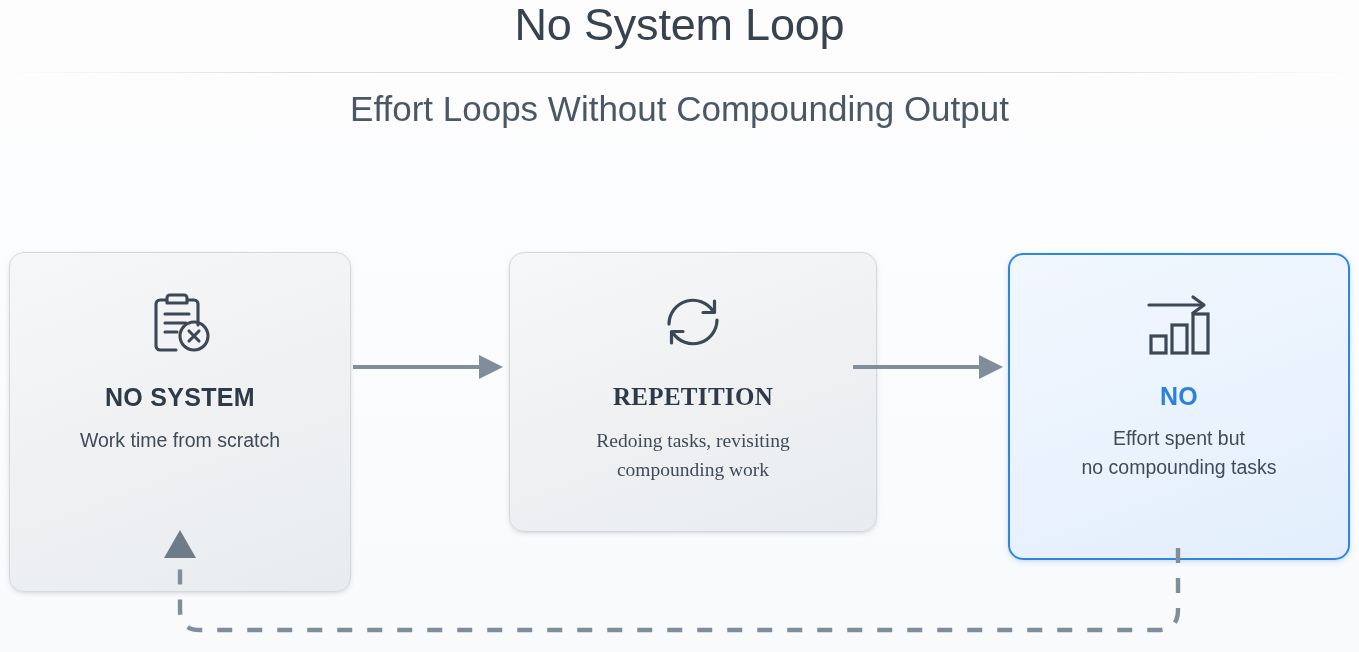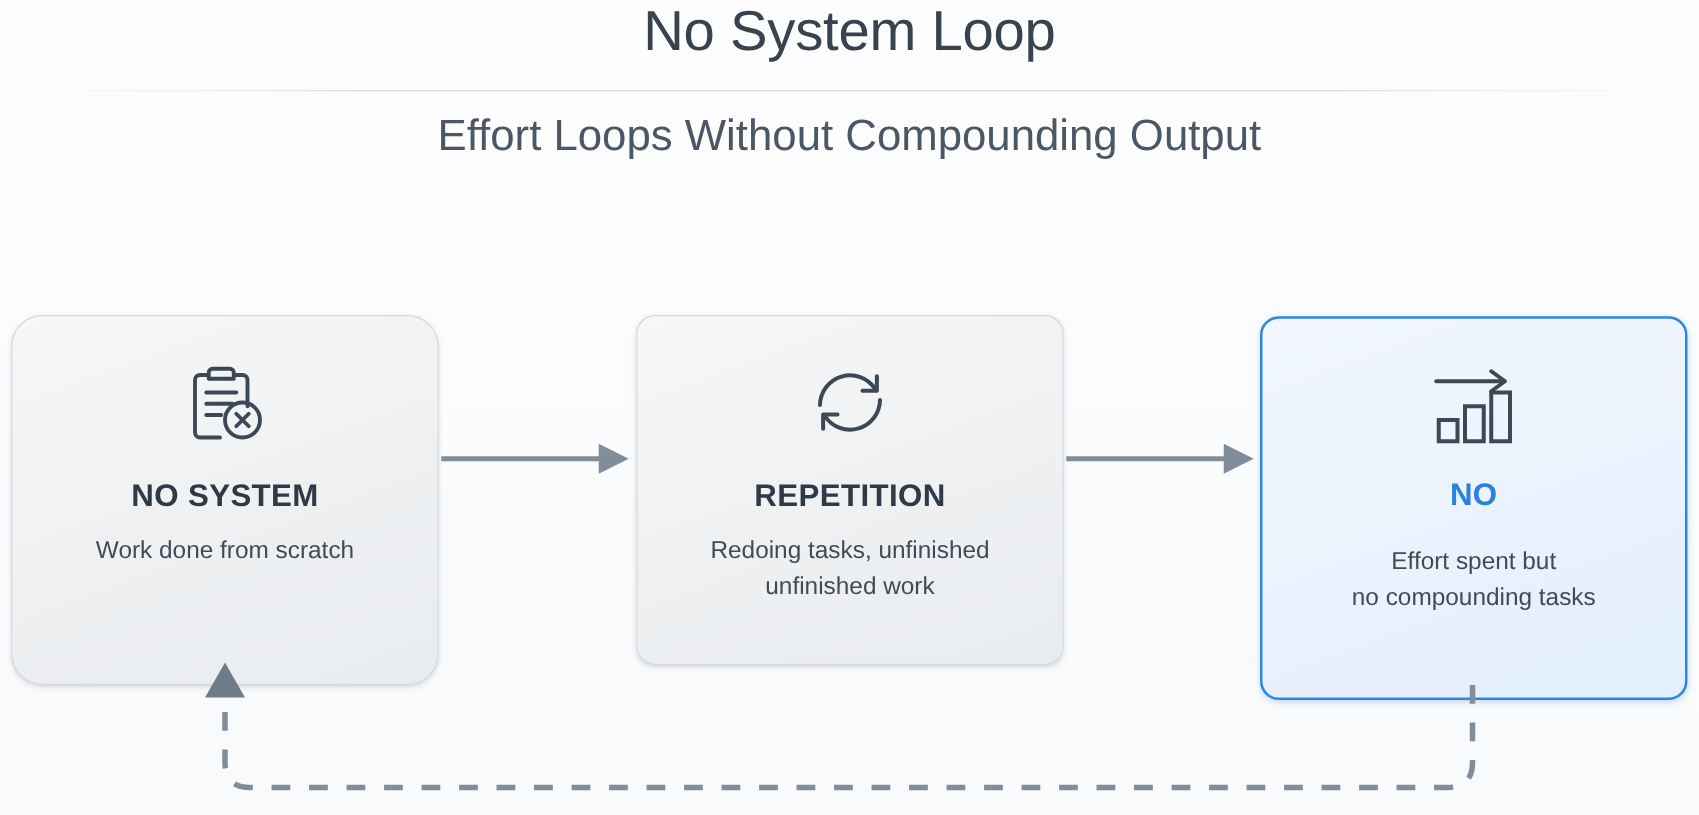--- a/index.html
+++ b/index.html
@@ -93,32 +93,32 @@
   .card-title.blue { color: #2b82dd; font-size: 25px; line-height: 29px; }
   .card-desc {
     text-align: center;
     color: #404b58;
     font-size: 19.5px;
     line-height: 29px;
     font-weight: 400;
   }
 
   
-  #card-1 { left: 9px;    top: 252px; width: 342px; height: 296px; border-radius: 25px; }
-  #card-2 { left: 509px;  top: 252px; width: 342px; height: 280px; }
+  #card-1 { left: 9px;    top: 252px; width: 342px; height: 340px; }
+  #card-2 { left: 509px;  top: 252px; width: 368px; height: 280px; font-family: Liberation Serif, serif; }
   #card-3 { left: 1008px; top: 253px; width: 342px; height: 307px; }
 
   #card-1 .card-icon, #card-2 .card-icon { margin-top: 31px; height: 76px; }
   #card-3 .card-icon { margin-top: 31px; height: 76px; }
 
   #card-1 .card-title, #card-2 .card-title { margin-top: 22px; }
   #card-3 .card-title { margin-top: 20px; }
 
   #card-1 .card-desc, #card-2 .card-desc { margin-top: 14px; }
-  #card-3 .card-desc { margin-top: 24px; }
+  #card-3 .card-desc { margin-top: 13px; }
 
   
   .connector { position: absolute; }
   #connector-1 { left: 351px; top: 350px; }
   #connector-2 { left: 851px; top: 350px; }
 
   
   #feedback-loop {
     position: absolute;
     left: 150px;
@@ -143,21 +143,21 @@
         <path d="M28 11 h14 a3 3 0 0 1 3 3 v5 H25 v-5 a3 3 0 0 1 3 -3 z" stroke="#3c4856" stroke-width="3.1" stroke-linejoin="round"></path>
         <path d="M23 30 H47" stroke="#3c4856" stroke-width="3.1" stroke-linecap="round"></path>
         <path d="M23 39 H44" stroke="#3c4856" stroke-width="3.1" stroke-linecap="round"></path>
         <path d="M23 48 H35" stroke="#3c4856" stroke-width="3.1" stroke-linecap="round"></path>
         <circle cx="52" cy="52" r="14" stroke="#3c4856" stroke-width="3.1" fill="none"></circle>
         <path d="M47 47 L57 57 M57 47 L47 57" stroke="#3c4856" stroke-width="3.1" stroke-linecap="round"></path>
       </svg>
     </div>
     <div class="card-title dark">NO SYSTEM</div>
     <div class="card-desc">
-      <div>Work done from scratch</div>
+      <div>Work time from scratch</div>
     </div>
   </div>
 
   <div class="connector" id="connector-1">
     <svg width="158" height="34" viewBox="0 0 158 34" fill="none">
       <path d="M2 17 H131" stroke="#818d9a" stroke-width="4"></path>
       <path d="M128 5 L152 17 L128 29 Z" fill="#818d9a"></path>
     </svg>
   </div>
 
@@ -165,22 +165,22 @@
     <div class="card-icon">
       <svg width="76" height="76" viewBox="0 0 76 76" fill="none">
         <path d="M14 40 A24 24 0 0 1 58 27" stroke="#3c4856" stroke-width="3.2" stroke-linecap="round"></path>
         <path d="M62 36 A24 24 0 0 1 18 49" stroke="#3c4856" stroke-width="3.2" stroke-linecap="round"></path>
         <path d="M59.5 17 L59.5 28.5 L48 28.5" stroke="#3c4856" stroke-width="3.2" stroke-linecap="round" stroke-linejoin="round"></path>
         <path d="M16.5 59 L16.5 47.5 L28 47.5" stroke="#3c4856" stroke-width="3.2" stroke-linecap="round" stroke-linejoin="round"></path>
       </svg>
     </div>
     <div class="card-title dark">REPETITION</div>
     <div class="card-desc">
-      <div>Redoing tasks, unfinished</div>
-      <div>unfinished work</div>
+      <div>Redoing tasks, revisiting</div>
+      <div>compounding work</div>
     </div>
   </div>
 
   <div class="connector" id="connector-2">
     <svg width="158" height="34" viewBox="0 0 158 34" fill="none">
       <path d="M2 17 H131" stroke="#818d9a" stroke-width="4"></path>
       <path d="M128 5 L152 17 L128 29 Z" fill="#818d9a"></path>
     </svg>
   </div>
 

